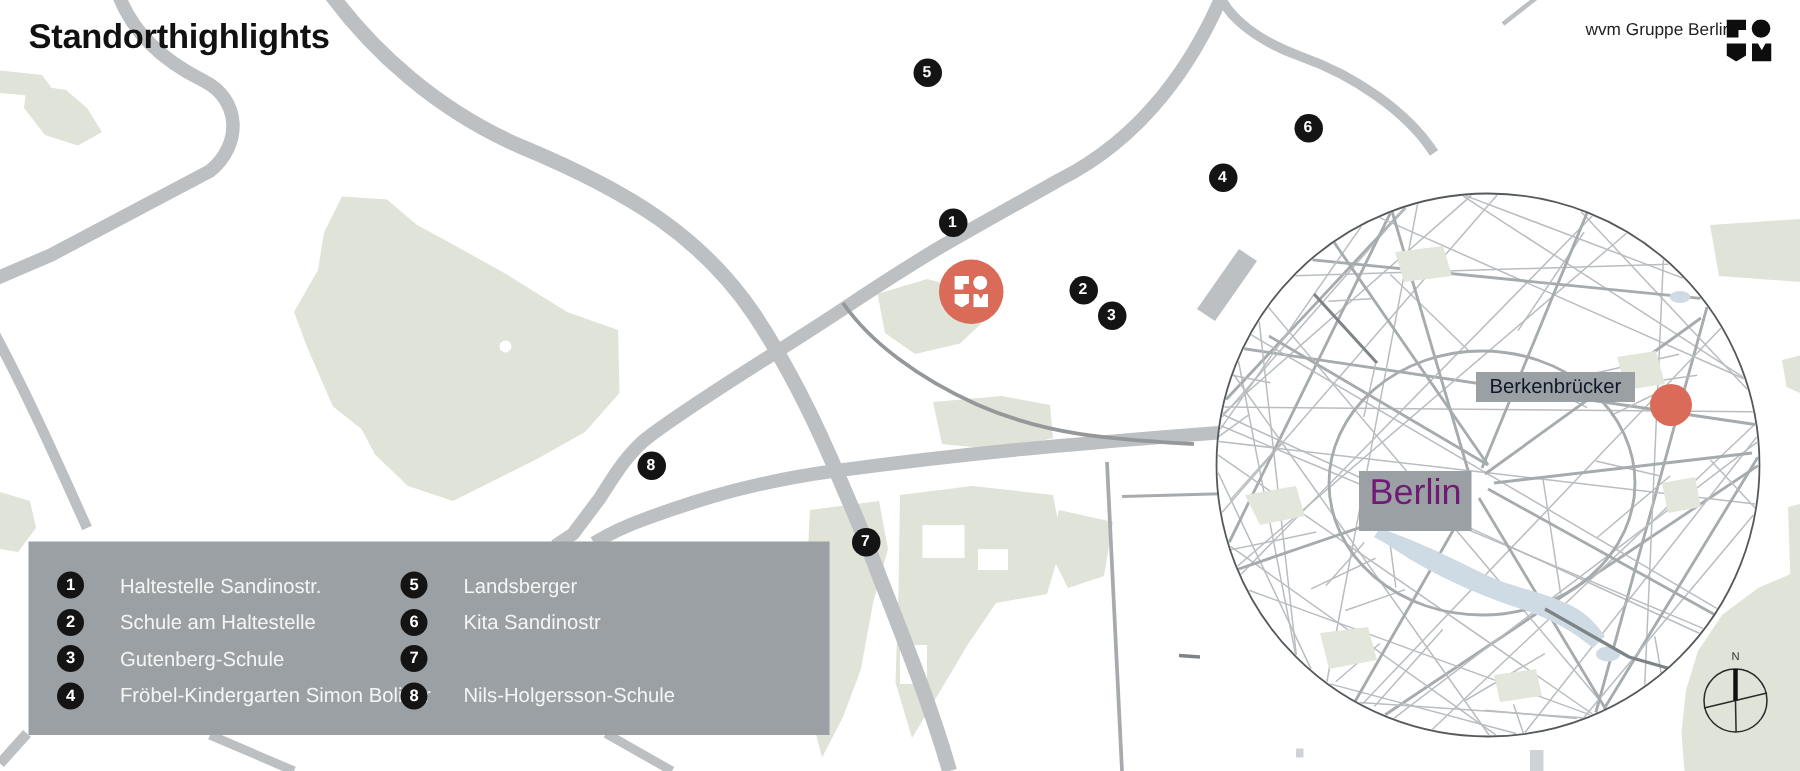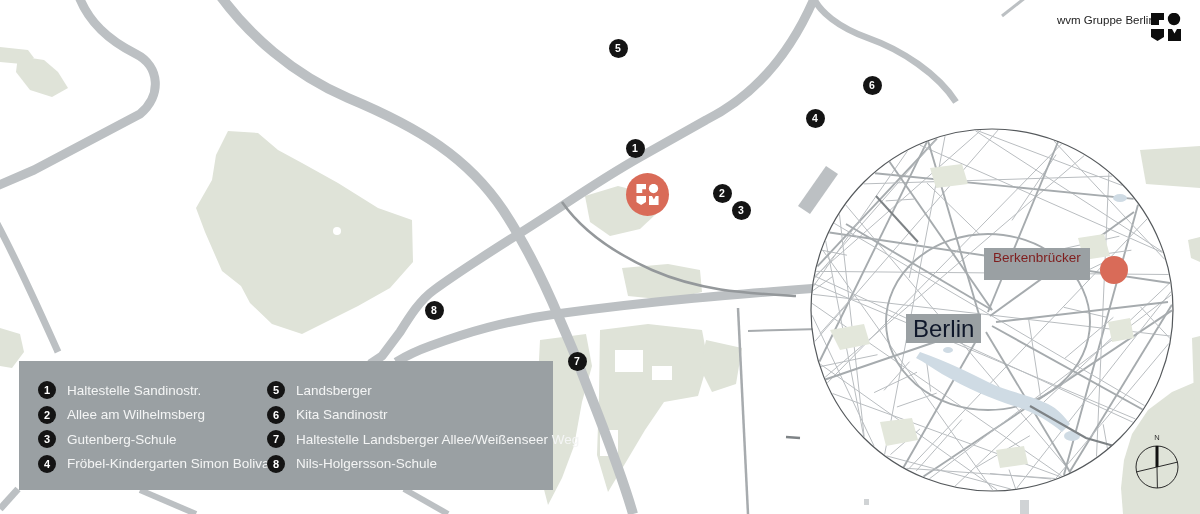--- a/index.html
+++ b/index.html
@@ -19,34 +19,34 @@
   .rail{stroke:#7e8386;fill:none;}
   .page-title{position:absolute;left:19px;top:11px;font-size:23px;font-weight:bold;
               color:#111;letter-spacing:-0.2px;}
   .credit{position:absolute;left:1057px;top:14px;font-size:11.5px;color:#222;}
   .brand-logo{position:absolute;left:1151px;top:13px;color:#0d0d0d;}
   .site-marker{position:absolute;left:626px;top:173px;width:43px;height:43px;border-radius:50%;
                background:var(--accent);display:flex;align-items:center;justify-content:center;}
   .site-marker svg{color:#fff;}
   .poi{position:absolute;width:19px;height:19px;border-radius:50%;background:var(--badge-bg);
        color:#fff;font-size:10.5px;font-weight:bold;text-align:center;line-height:19px;}
-  .city-label{position:absolute;left:906px;top:314px;height:29px;line-height:29px;padding:0 7px;
-              background:var(--legend-bg);color:#0f172a;font-size:24px;}
-  .district-label{position:absolute;left:984px;top:248px;height:32px;line-height:20px;padding:0 9px;
-              background:var(--legend-bg);color:#7f1d1d;font-size:13.5px;}
+  .city-label{position:absolute;left:906px;top:314px;height:40px;line-height:29px;padding:0 7px;
+              background:var(--legend-bg);color:#701a75;font-size:24px;}
+  .district-label{position:absolute;left:984px;top:248px;height:20px;line-height:20px;padding:0 9px;
+              background:var(--legend-bg);color:#0f172a;font-size:13.5px;}
   .inset-dot{position:absolute;left:1100px;top:256px;width:28px;height:28px;border-radius:50%;
               background:var(--accent);}
   .legend{position:absolute;left:19px;top:361px;width:534px;height:129px;background:var(--legend-bg);}
   .legend-col{position:absolute;top:20px;}
   #legend-col-1{left:19px;}
   #legend-col-2{left:248px;}
   .legend-row{display:flex;align-items:center;height:18px;margin-bottom:6.5px;}
   .badge{width:18px;height:18px;border-radius:50%;background:var(--badge-bg);color:#fff;
          font-size:11px;font-weight:bold;text-align:center;line-height:18px;flex:0 0 18px;}
-  .legend-label{margin-left:11px;font-size:13.5px;color:#f4f5f5;white-space:nowrap;}
+  .legend-label{margin-left:24px;font-size:13.5px;color:#f4f5f5;white-space:nowrap;}
 </style>
 </head>
 <body>
 
 <div id="canvas">
 
   <svg width="0" height="0" style="position:absolute">
     <defs>
       <symbol id="wvm-glyphs" viewBox="0 0 30 28">
         <path fill="currentColor" d="M0,0 H13 V7 H8 V12 H0 Z"></path>
@@ -208,20 +208,21 @@
 
     <g transform="translate(1129,431)">
       <text x="28" y="9" font-size="7.5" fill="#333" text-anchor="middle" font-family="Liberation Sans, sans-serif">N</text>
       <circle cx="28" cy="36" r="21" fill="none" stroke="#2a2a2a" stroke-width="1"></circle>
       <line x1="7" y1="41" x2="49" y2="31" stroke="#2a2a2a" stroke-width="1"></line>
       <line x1="27.6" y1="15" x2="28.4" y2="57" stroke="#2a2a2a" stroke-width="1"></line>
       <line x1="28" y1="15" x2="28" y2="36" stroke="#111" stroke-width="3"></line>
     </g>
   </svg>
 
+  <div class="page-title">Standorthighlights</div>
   <div class="credit">wvm Gruppe Berlin</div>
   <svg class="brand-logo" width="30" height="28">
       <use href="#wvm-glyphs"></use>
     </svg>
 
   <div class="site-marker">
     <svg width="23" height="21" viewBox="0 0 30 28">
         <use href="#wvm-glyphs"></use>
       </svg>
   </div>
@@ -231,21 +232,21 @@
   <div class="inset-dot"></div>
 
   <div class="legend">
     <div class="legend-col" id="legend-col-1">
         <div class="legend-row">
           <span class="badge">1</span>
           <span class="legend-label">Haltestelle Sandinostr.</span>
         </div>
         <div class="legend-row">
           <span class="badge">2</span>
-          <span class="legend-label">Allee am Wilhelmsberg</span>
+          <span class="legend-label">Schule am Haltestelle</span>
         </div>
         <div class="legend-row">
           <span class="badge">3</span>
           <span class="legend-label">Gutenberg-Schule</span>
         </div>
         <div class="legend-row">
           <span class="badge">4</span>
           <span class="legend-label">Fröbel-Kindergarten Simon Bolivar</span>
         </div>
       </div>
@@ -253,21 +254,20 @@
         <div class="legend-row">
           <span class="badge">5</span>
           <span class="legend-label">Landsberger</span>
         </div>
         <div class="legend-row">
           <span class="badge">6</span>
           <span class="legend-label">Kita Sandinostr</span>
         </div>
         <div class="legend-row">
           <span class="badge">7</span>
-          <span class="legend-label">Haltestelle Landsberger Allee/Weißenseer Weg</span>
         </div>
         <div class="legend-row">
           <span class="badge">8</span>
           <span class="legend-label">Nils-Holgersson-Schule</span>
         </div>
       </div>
   </div>
 
 <div class="poi" style="left: 625.5px; top: 138.5px;">1</div>
     <div class="poi" style="left: 712.5px; top: 183.5px;">2</div>

